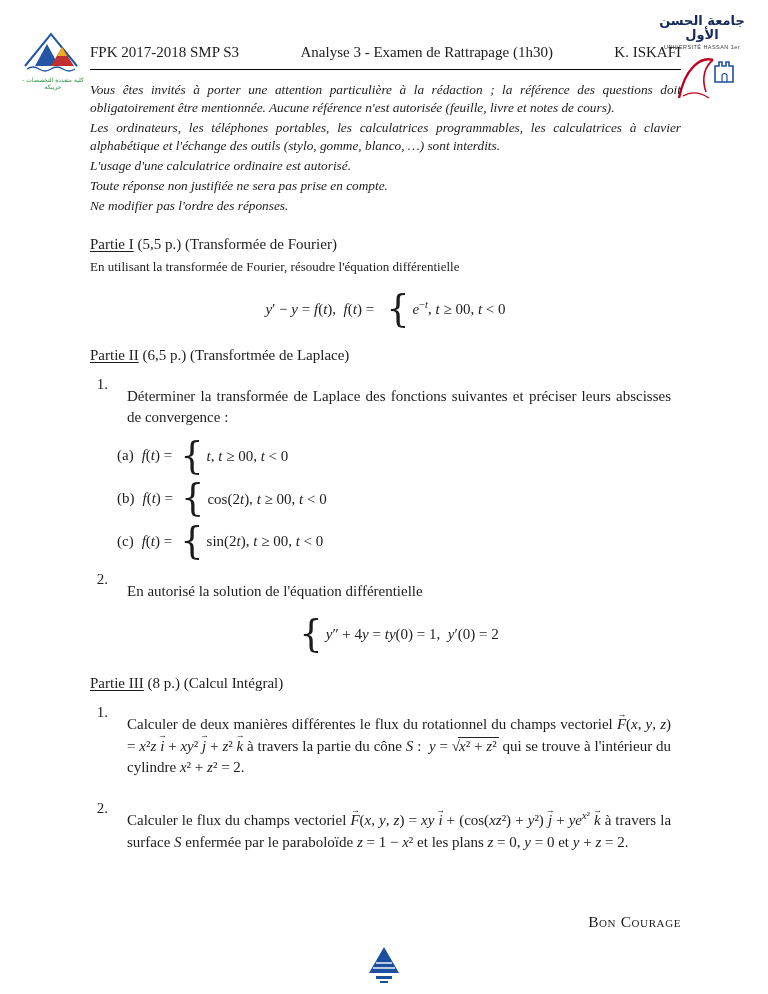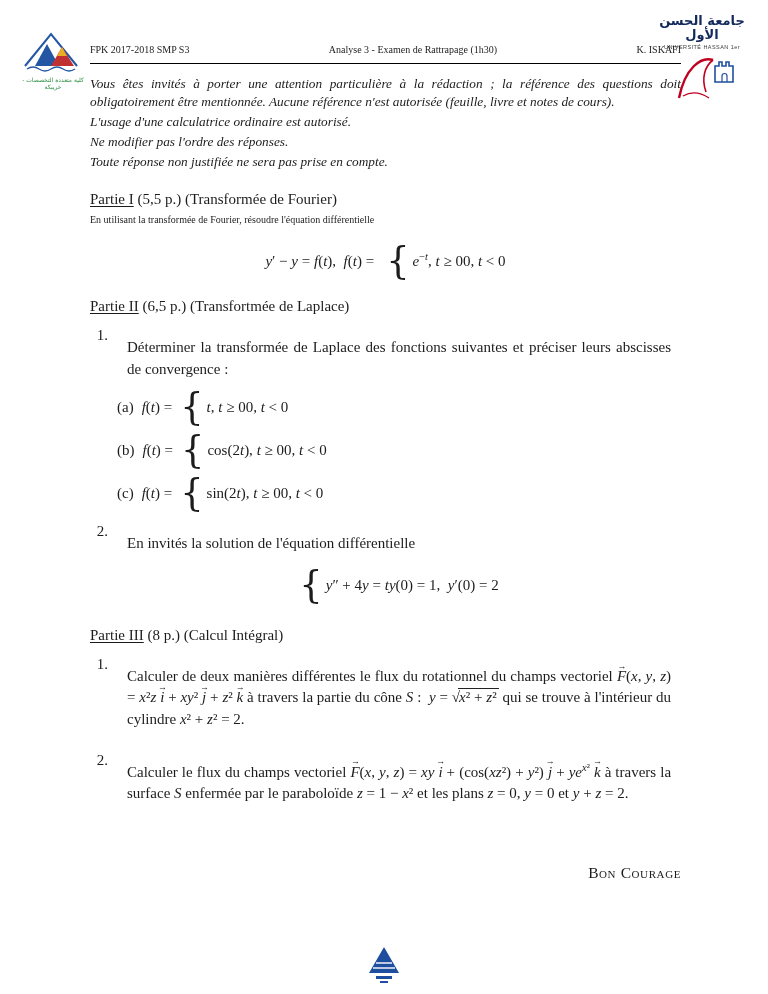--- a/index.html
+++ b/index.html
@@ -1,31 +1,31 @@
 <!DOCTYPE html>
 <html lang="fr"><head>
 <meta charset="utf-8">
 <style>
   html,body{margin:0;padding:0;background:#ffffff;}
   .page{position:relative;width:768px;height:994px;background:#ffffff;overflow:hidden;
         font-family:"Liberation Serif","DejaVu Serif",serif;color:#1c1c1c;}
   .content{position:absolute;left:90px;top:44px;width:591px;}
 
   
-  .hdr-row{display:flex;justify-content:space-between;align-items:center;font-size:10px;}
+  .hdr-row{display:flex;justify-content:space-between;align-items:center;font-size:15px;}
   .hdr-rule{border:none;border-top:1.2px solid #000;margin:8px 0 0 0;}
 
   
   .preamble{margin-top:11px;font-style:italic;font-size:13.3px;line-height:1.36;}
   .preamble p{margin:0 0 2px 0;text-align:justify;}
 
   
   .part-head{margin-top:20px;font-size:15px;}
   .part-title{font-weight:normal;text-decoration:underline;text-underline-offset:2px;}
-  .body-text{margin:5px 0 0 0;font-size:10px;line-height:1.42;text-align:justify;}
+  .body-text{margin:5px 0 0 0;font-size:13px;line-height:1.42;text-align:justify;}
 
   
   .math i{font-family:"Liberation Serif","DejaVu Serif",serif;}
   sup{font-size:0.7em;line-height:0;}
   .vec{position:relative;display:inline-block;}
   .vec::after{content:"→";position:absolute;left:55%;transform:translateX(-50%);
               top:-0.72em;font-size:0.6em;font-style:normal;}
   .sq{margin-right:-2px;}
   .rad{border-top:1px solid #222;padding:0 2px 0 1px;}
 
@@ -93,23 +93,24 @@
 
     <div class="hdr-row">
       <span>FPK 2017-2018 SMP S3</span>
       <span>Analyse 3 - Examen de Rattrapage (1h30)</span>
       <span>K. ISKAFI</span>
     </div>
     <hr class="hdr-rule">
 
     <div class="preamble">
       <p>Vous êtes invités à porter une attention particulière à la rédaction ; la référence des questions doit obligatoirement être mentionnée. Aucune référence n'est autorisée (feuille, livre et notes de cours).</p>
+      <p>Les ordinateurs, les téléphones portables, les calculatrices programmables, les calculatrices à clavier alphabétique et l'échange des outils (stylo, gomme, blanco, …) sont interdits.</p>
       <p>L'usage d'une calculatrice ordinaire est autorisé.</p>
+      <p>Toute réponse non justifiée ne sera pas prise en compte.</p>
       <p>Ne modifier pas l'ordre des réponses.</p>
-      <p>Toute réponse non justifiée ne sera pas prise en compte.</p>
     </div>
 
     <div class="part-head">
       <span class="part-title">Partie I</span><span> (5,5 p.) (Transformée de Fourier)</span>
     </div>
     <p class="body-text">En utilisant la transformée de Fourier, résoudre l'équation différentielle</p>
     <div class="eq-row">
       <span class="math"><i>y</i>′ − <i>y</i> = <i>f</i>(<i>t</i>),&nbsp;&nbsp;<i>f</i>(<i>t</i>) =</span>
       <span class="cases">
         <span class="brace">{</span>
@@ -163,21 +164,21 @@
               <span class="math">0, <i>t</i> &lt; 0</span>
             </span>
           </span>
         </div>
       </div>
     </div>
 
     <div class="oitem">
       <span class="onum">2.</span>
       <div class="ocontent">
-        <p>En invités la solution de l'équation différentielle</p>
+        <p>En autorisé la solution de l'équation différentielle</p>
         <div class="sys-row">
           <span class="cases">
             <span class="brace">{</span>
             <span class="stack">
               <span class="math"><i>y</i>″ + 4<i>y</i> = <i>t</i></span>
               <span class="math"><i>y</i>(0) = 1,&nbsp; <i>y</i>′(0) = 2</span>
             </span>
           </span>
         </div>
       </div>

